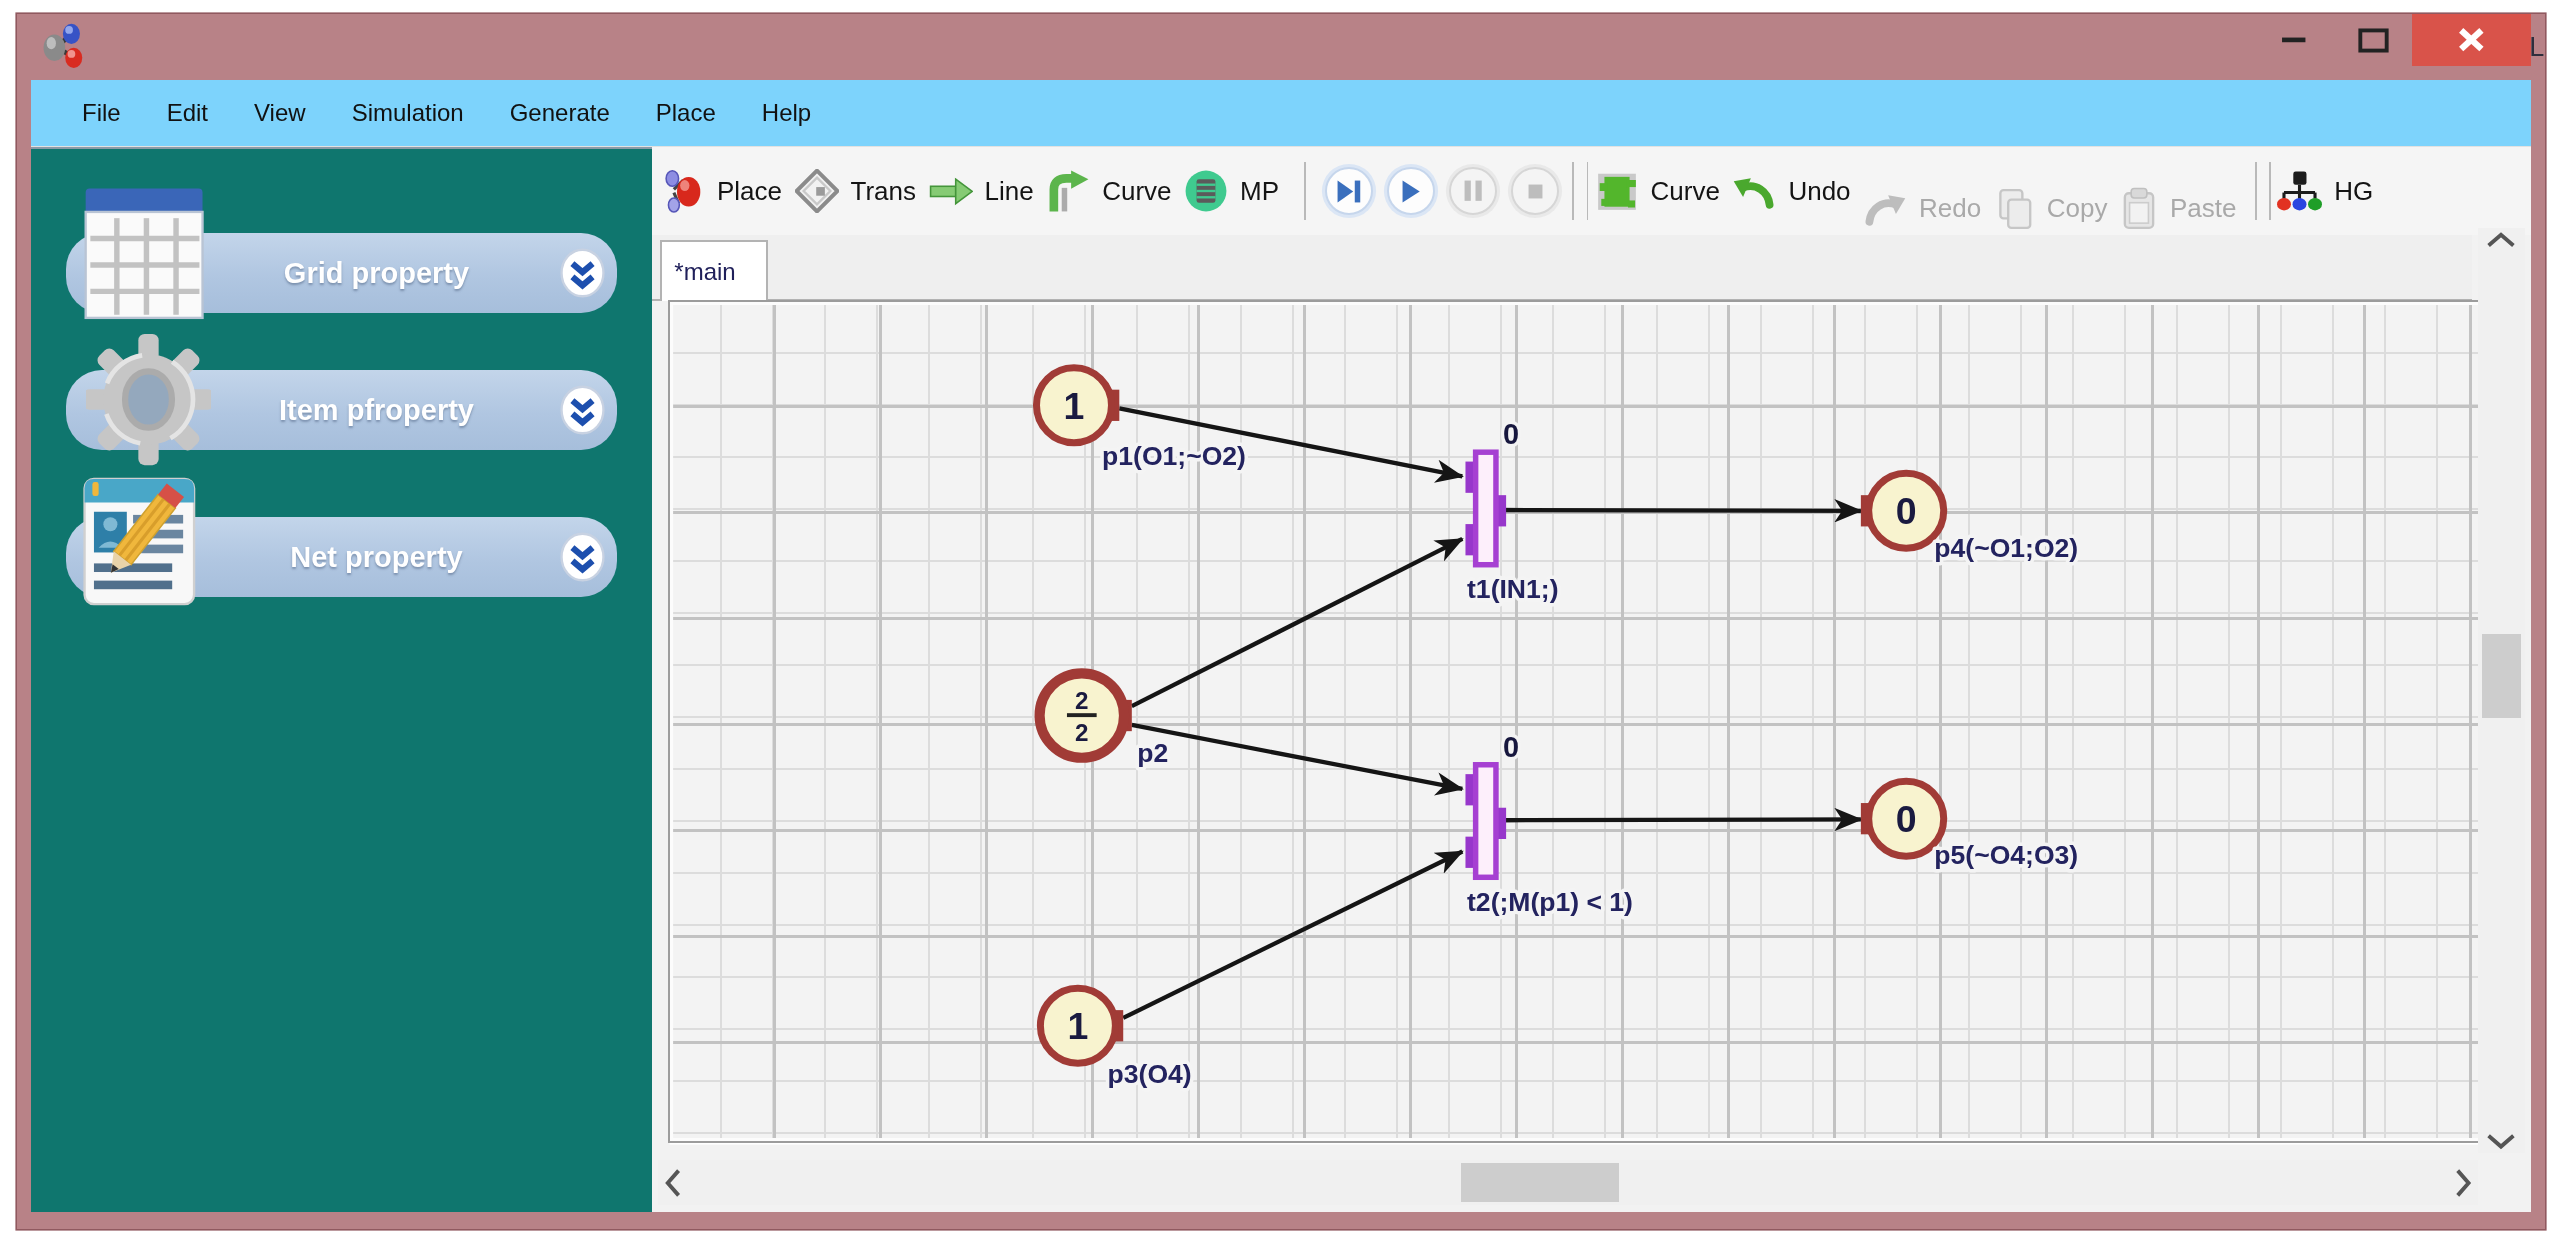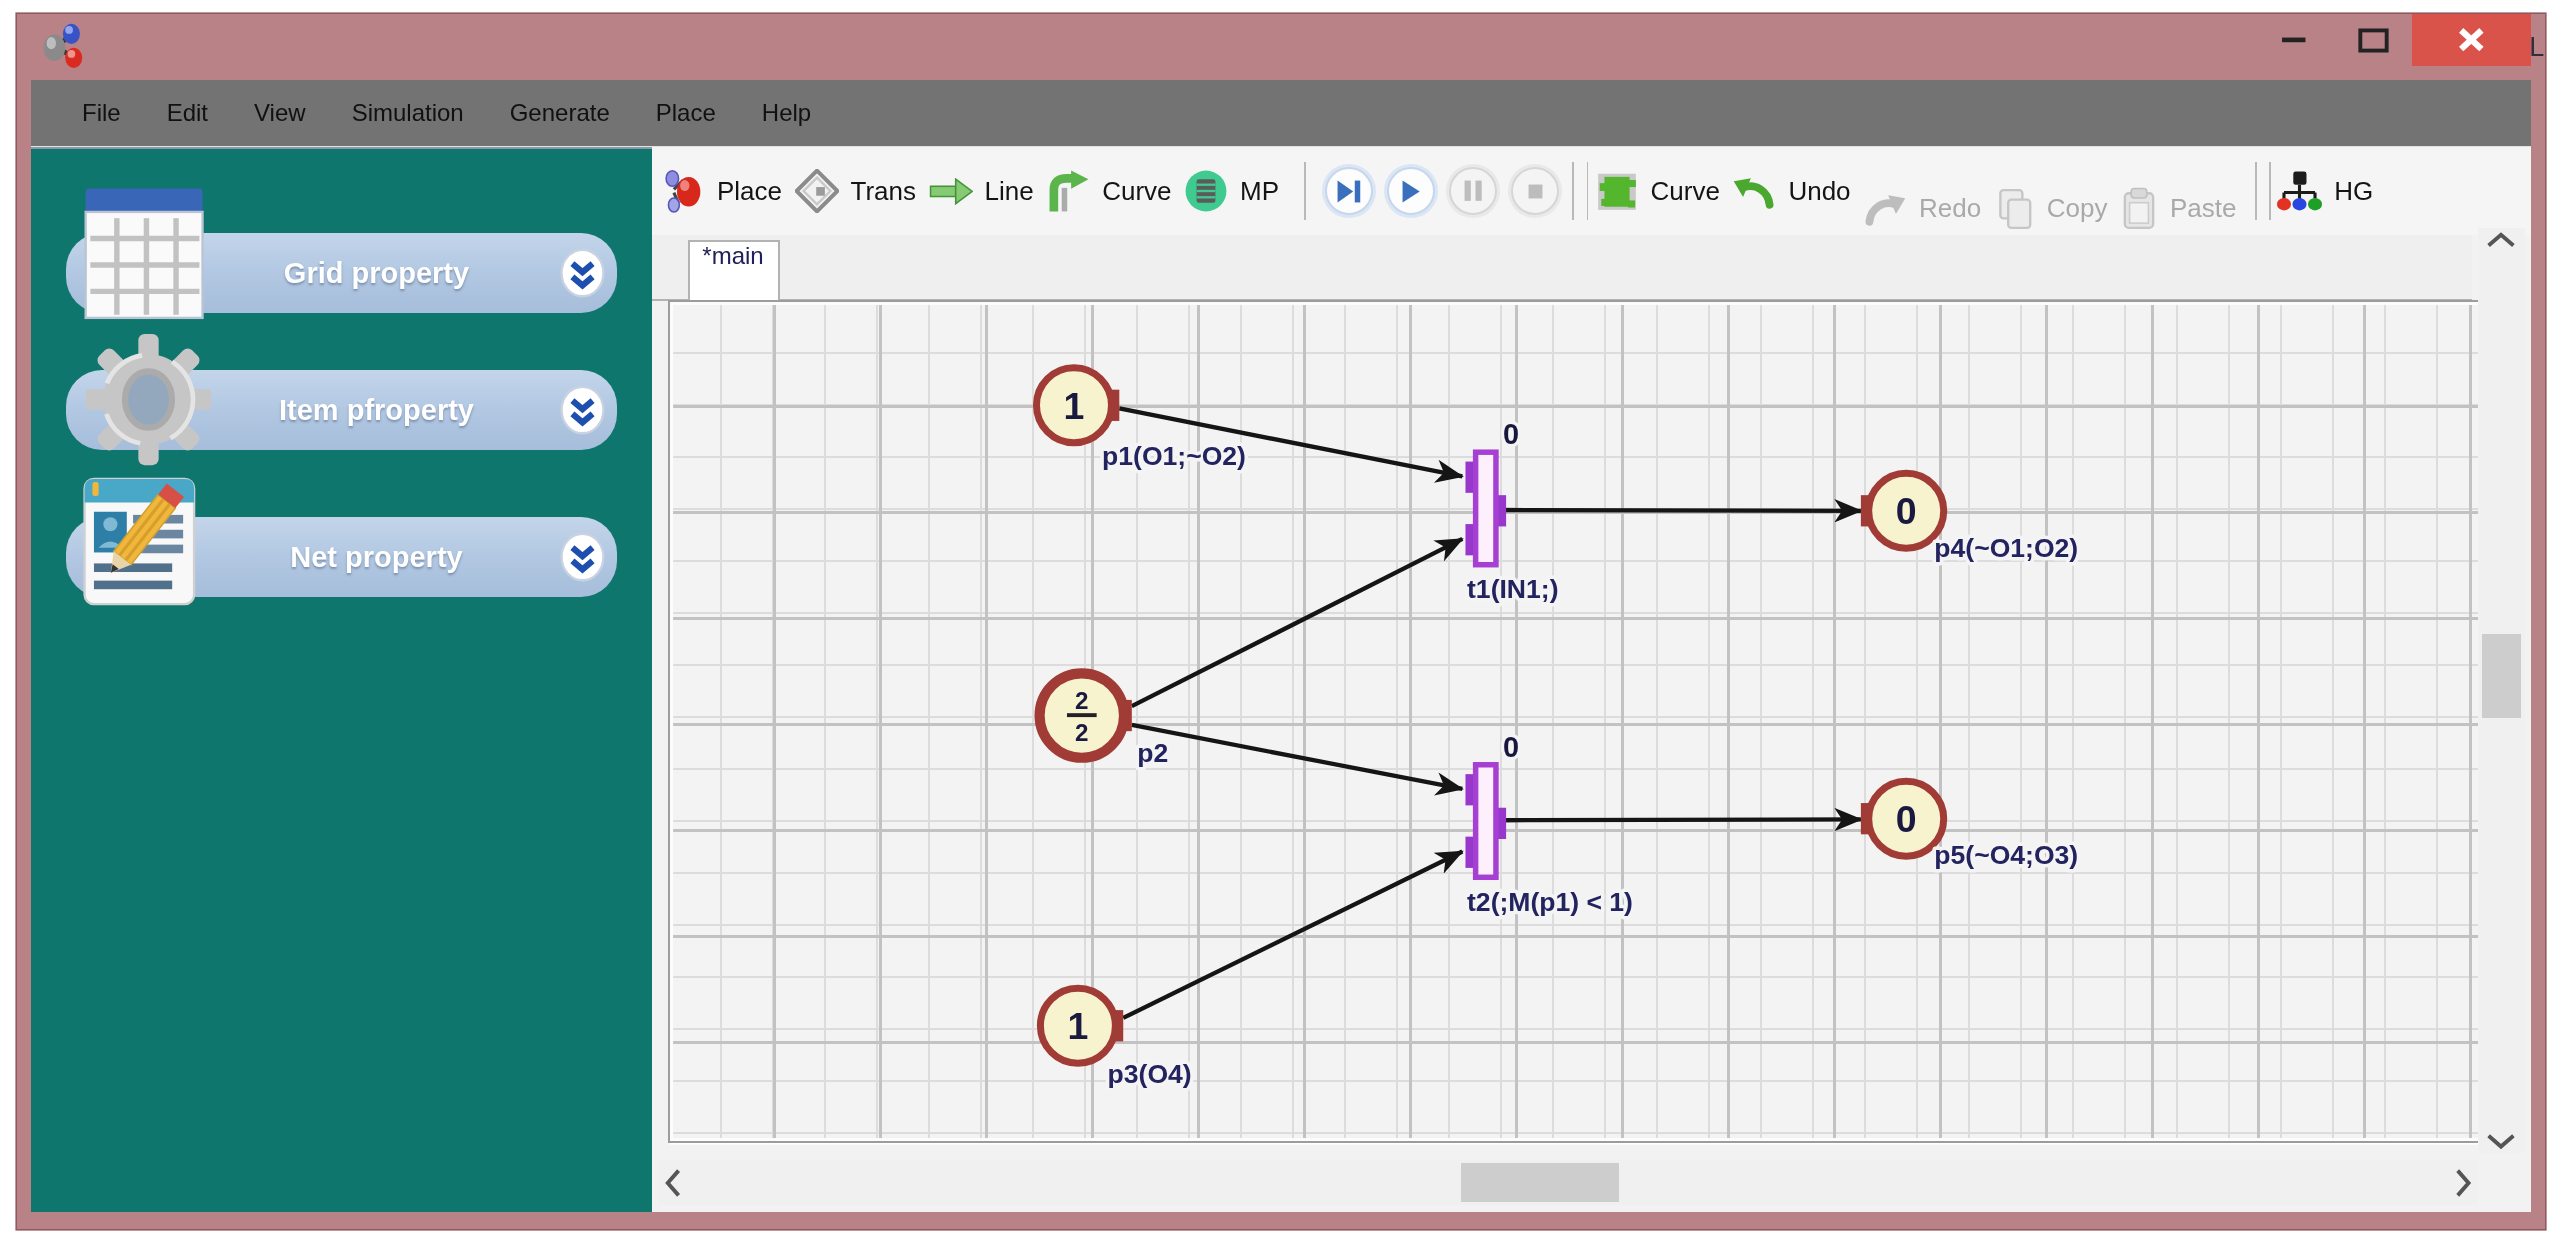--- a/index.html
+++ b/index.html
@@ -11,21 +11,21 @@
     background:#b88287;box-shadow:0 0 0 1.6px #90595f;}
   .titlebar{position:absolute;left:0;top:0;right:0;height:66px;background:#b88287;display:flex;align-items:center;}
   .app-icon{position:absolute;left:25px;top:9.4px;width:48px;height:48px;}
   .title{position:absolute;left:0;right:0;text-align:right;font-size:27px;color:#2e2e3c;letter-spacing:0.8px;}
   .win-controls{position:absolute;right:14px;top:0;height:52px;display:flex;align-items:stretch;}
   .win-btn{width:78px;display:flex;align-items:center;justify-content:center;}
   .win-btn.close{width:119px;background:#d9534a;}
   .content{position:absolute;left:14px;right:14px;top:66px;bottom:17px;background:#f2f2f2;overflow:hidden;}
 
   
-  .menubar{position:absolute;left:0;top:0;right:0;height:67px;background:#737373;
+  .menubar{position:absolute;left:0;top:0;right:0;height:67px;background:#7dd3fc;
     display:flex;align-items:center;padding-left:28px;border-bottom:0.8px solid #e2e2e2;}
   .menu-item{font-size:24px;color:#111;padding:0 23px;cursor:default;}
 
   
   .sidebar{position:absolute;left:0;top:67px;width:633px;bottom:0;background:#0f766e;
     border-top:2.3px solid #8a9aa9;border-right:1.6px solid #5c6d7e;}
   .panel{position:absolute;left:0;width:100%;}
   .banner{position:absolute;left:35px;width:551px;height:80px;border-radius:36px;
     background:linear-gradient(180deg,#c3d5ea 0%,#b0c6e1 55%,#a6bedb 100%);
     display:flex;align-items:center;justify-content:center;}
@@ -42,23 +42,23 @@
     display:flex;align-items:center;padding-left:11px;}
   .tb-btn{display:flex;align-items:center;gap:12px;margin-right:12.5px;font-size:26px;color:#141414;cursor:default;}
   .tb-btn.disabled{color:#a9a9a9;margin-top:35px;}
   .tb-sep{width:1.6px;height:58px;background:#b9b9b9;margin:0 12.5px;}
   .tb-sep.thin{margin:0 6.3px;}
   .pb-btn{width:48px;height:48px;border-radius:50%;background:#fdfdfd;border:2.3px solid #c6d6ec;
     box-shadow:0 0 0 3.1px #dbe6f5;display:flex;align-items:center;justify-content:center;margin:0 7px;}
   .pb-btn.disabled{border-color:#d6d6d6;box-shadow:0 0 0 3.1px #e9e9e9;background:#f4f4f4;}
 
   .tabbar{position:absolute;left:0;top:88px;right:59px;height:66px;background:#efefef;border-bottom:2.3px solid #b3b3b3;}
-  .tab{position:absolute;left:7.8px;bottom:-2.3px;width:92px;height:61px;background:#ffffff;
-    border:2.3px solid #b3b3b3;border-bottom:none;display:flex;padding-left:12.5px;
-    font-size:24px;color:#20205a;margin-left:28px;}
+  .tab{position:absolute;left:7.8px;bottom:-2.3px;width:108px;height:61px;background:#ffffff;
+    border:2.3px solid #b3b3b3;border-bottom:none;display:flex;align-items:center;padding-left:12.5px;
+    font-size:24px;color:#20205a;}
 
   .canvas{position:absolute;left:15.6px;top:153px;width:1821px;height:843px;
     border:2.3px solid #9c9c9c;box-shadow:inset 0 0 0 3.1px #fcfcfc,1.6px 1.6px 0 #ffffff;
     background:
       repeating-linear-gradient(to right,transparent 0 103px,#c2c2c2 103px 106px),
       repeating-linear-gradient(to bottom,transparent 0 103px,#c2c2c2 103px 106px),
       repeating-linear-gradient(to right,transparent 0 50px,#dcdcdc 50px 52px),
       repeating-linear-gradient(to bottom,transparent 0 50px,#dcdcdc 50px 52px),
       #f3f3f3;}
   .canvas svg{position:absolute;left:0;top:0;}

